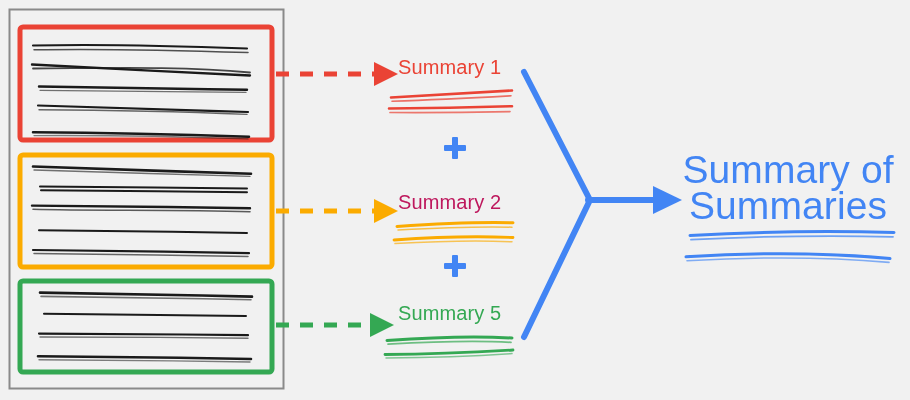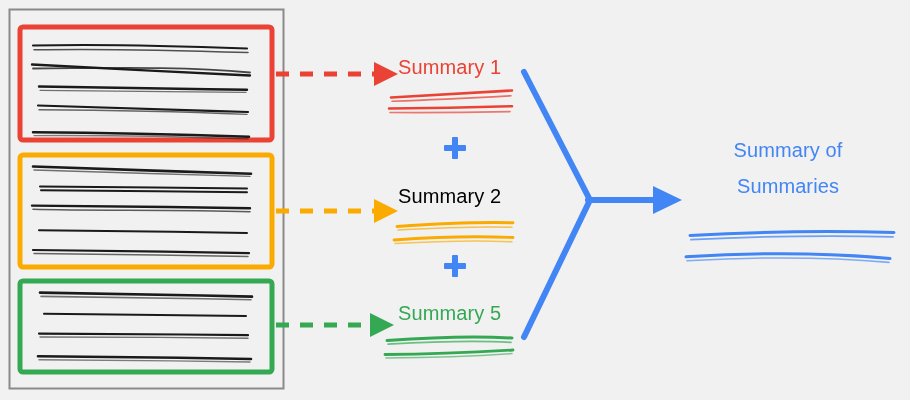--- a/index.html
+++ b/index.html
@@ -15,28 +15,28 @@
   #stage > svg{position:absolute;left:0;top:0;}
 
   .lbl{
     position:absolute;
     white-space:nowrap;
     font-weight:400;
     letter-spacing:.1px;
   }
   .sum-lbl{font-size:20px;line-height:20px;}
   .sum1{color:#EA4335;left:398px;top:57px;}
-  .sum2{color:#000000;left:398px;top:186px;}
+  .sum2{color:#be185d;left:398px;top:192px;}
   .sum3{color:#34A853;left:398px;top:303px;}
 
   .final-lbl{
     color:#4285F4;
-    font-size:20px;line-height:36px;
+    font-size:39px;line-height:36px;
     text-align:center;
-    left:682px;top:132px;width:212px;
+    left:682px;top:152px;width:212px;
   }
   .final-lbl span{display:block;}
 </style>
 </head>
 <body>
 
 <div id="stage">
 
   <svg width="910" height="400" viewBox="0 0 910 400" xmlns="http://www.w3.org/2000/svg">
 

